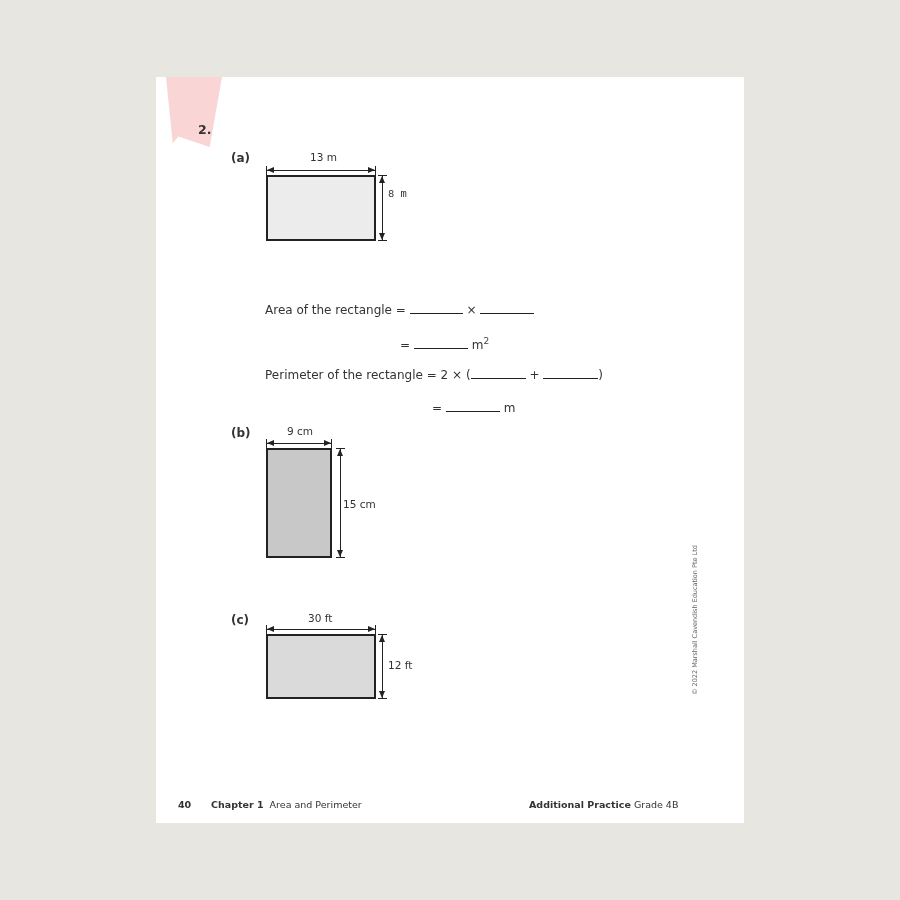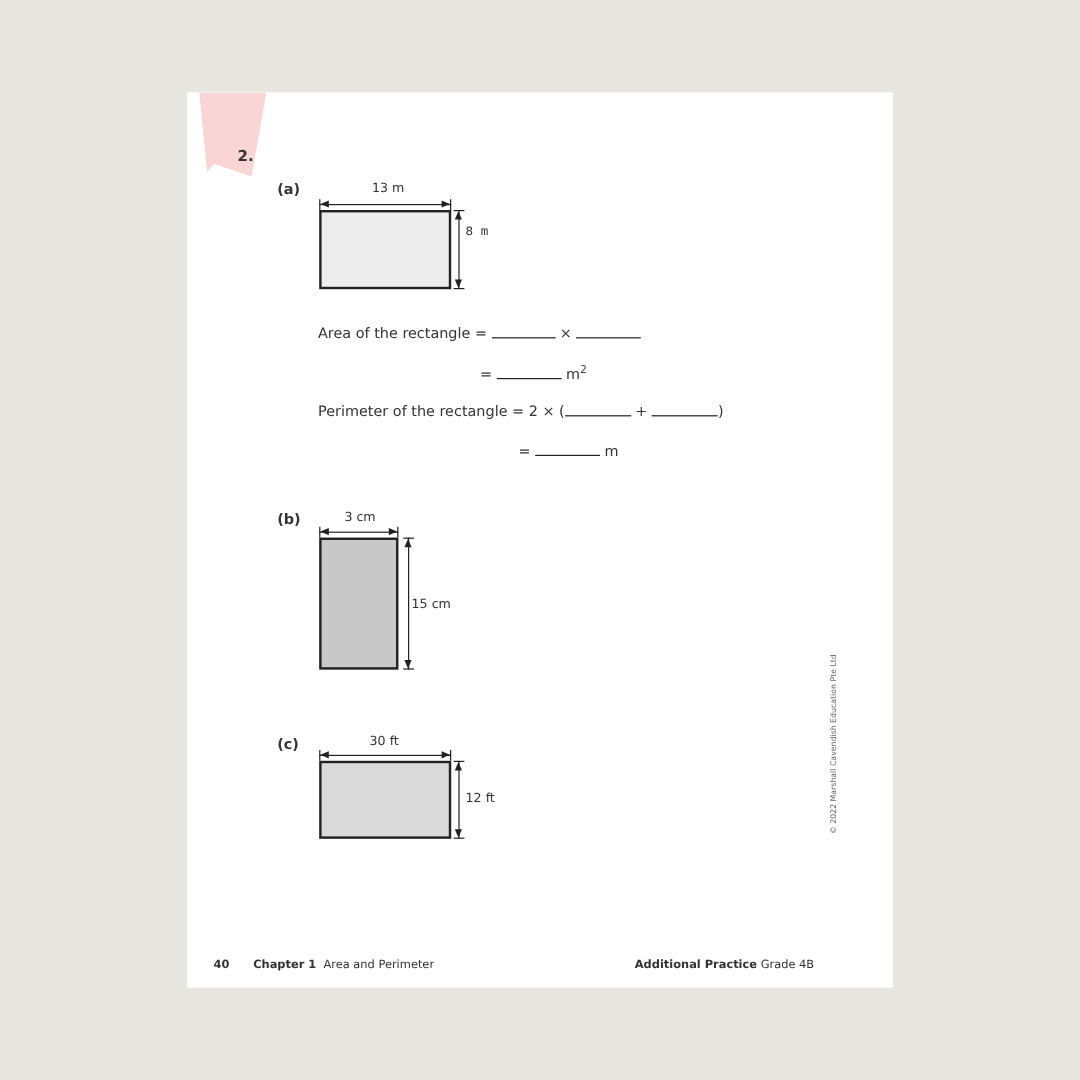--- a/index.html
+++ b/index.html
@@ -26,21 +26,21 @@
   .varrow { width:1px; background:#222; }
   .harrow::before, .harrow::after { content:""; position:absolute; top:-4px; width:1px; height:9px; background:#222; }
   .harrow::before { left:0; } .harrow::after { right:0; }
   .varrow::before, .varrow::after { content:""; position:absolute; left:-4px; height:1px; width:9px; background:#222; }
   .varrow::before { top:0; } .varrow::after { bottom:0; }
   .ah-l, .ah-r, .ah-u, .ah-d { position:absolute; width:0; height:0; }
   .ah-l { border-top:3px solid transparent; border-bottom:3px solid transparent; border-right:7px solid #222; }
   .ah-r { border-top:3px solid transparent; border-bottom:3px solid transparent; border-left:7px solid #222; }
   .ah-u { border-left:3px solid transparent; border-right:3px solid transparent; border-bottom:7px solid #222; }
   .ah-d { border-left:3px solid transparent; border-right:3px solid transparent; border-top:7px solid #222; }
-  .eq { font-size:12px; color:#333; white-space:nowrap; }
+  .eq { font-size:12px; color:#333; white-space:nowrap;margin-top:32px; }
   .blank { display:inline-block; border-bottom:1px solid #222; vertical-align:baseline; height:1px; }
   .small { font-size:9px; color:#444; }
   .footer { font-size:9.5px; color:#333; top:722px; }
   .copyright {
     position:absolute; left:535px; top:518px; font-size:6.5px; color:#666;
     transform-origin:left top; transform:rotate(-90deg); white-space:nowrap;
   }
 </style>
 </head>
 <body>
@@ -79,21 +79,21 @@
     <span>+</span>
     <span class="blank" style="width:55px;"></span><span>)</span>
   </div>
   <div class="abs eq" style="left:276px;top:292px;">
     <span>=</span>
     <span class="blank" style="width:54px;"></span>
     <span>m</span>
   </div>
 
   <div class="abs part" style="left:75px;top:349px;">(b)</div>
-  <div class="abs dimlabel" style="left:131px;top:348px;">3 cm</div>
+  <div class="abs dimlabel" style="left:131px;top:348px;">9 cm</div>
   <div class="harrow" style="left:110px;top:366px;width:66px;">
     <span class="ah-l" style="left:1px;top:-3px;"></span>
       <span class="ah-r" style="right:1px;top:-3px;"></span>
   </div>
   <div class="rect" style="left:110px;top:371px;width:66px;height:110px;background:#c8c8c8;"></div>
   <div class="varrow" style="left:184px;top:371px;height:110px;">
     <span class="ah-u" style="top:1px;left:-3px;"></span>
       <span class="ah-d" style="bottom:1px;left:-3px;"></span>
   </div>
   <div class="abs dimlabel" style="left:187px;top:421px;">15 cm</div>

